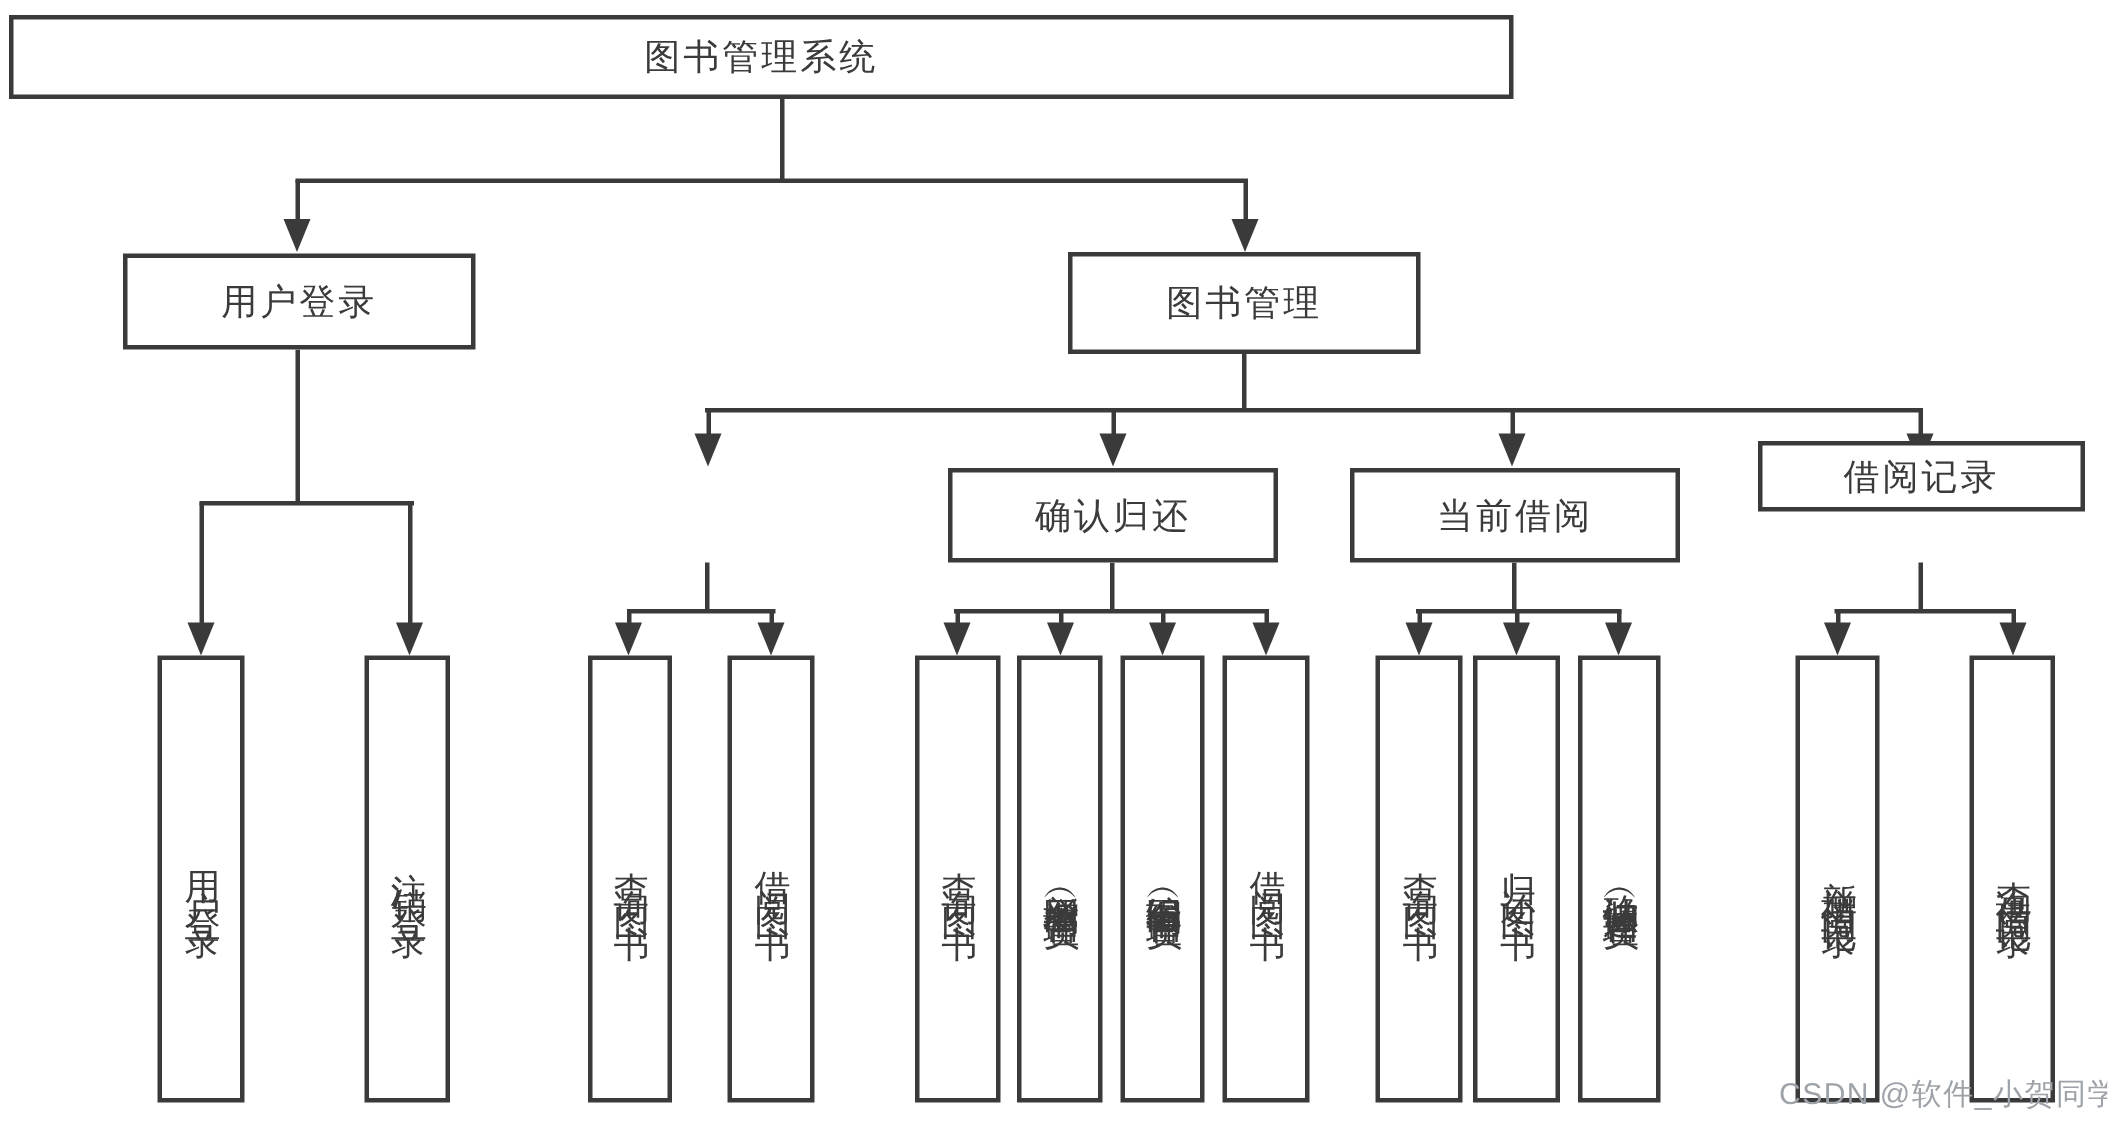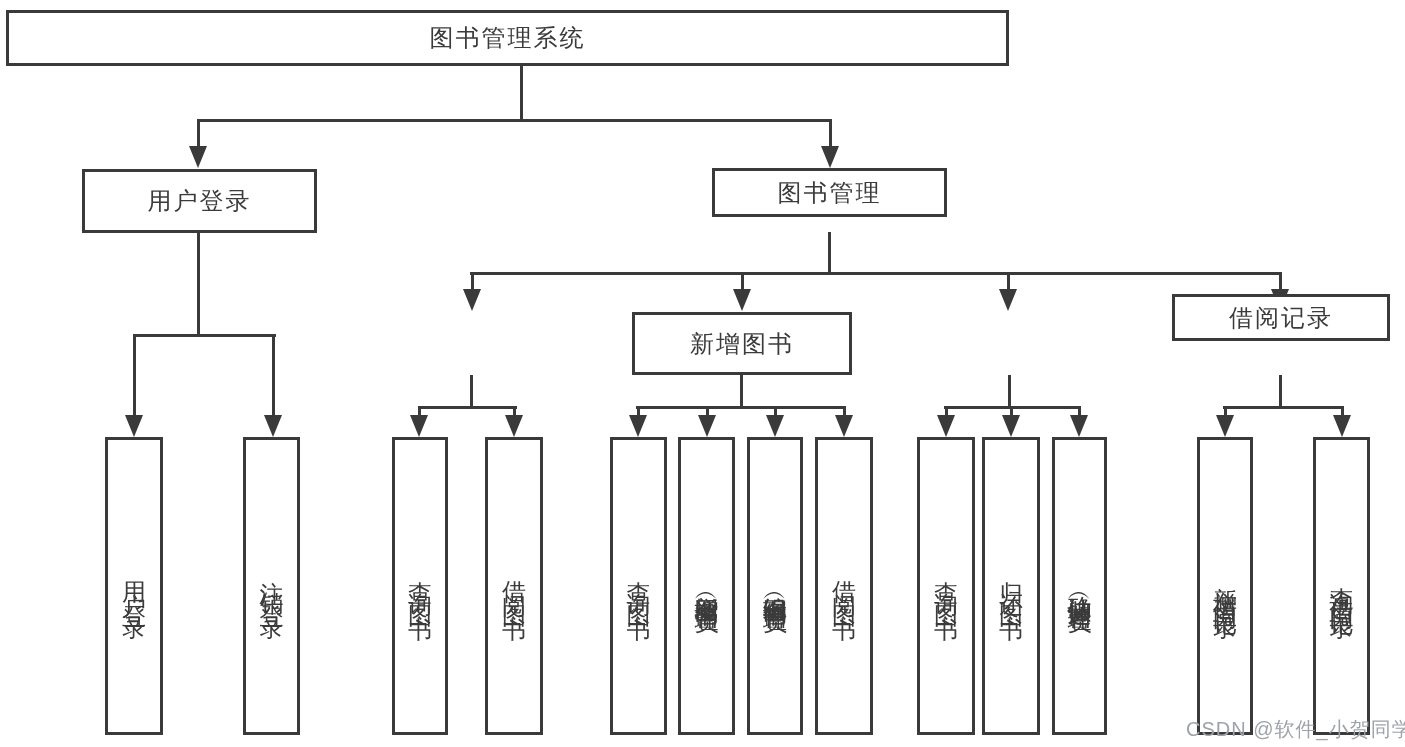--- a/index.html
+++ b/index.html
@@ -99,26 +99,29 @@
   <div class="vl" style="left:1341px;top:407px;height:10px"></div>
   <div class="arw" style="left:1333px;top:415px"></div>
 
   <div class="box hbox" style="left:6px;top:10px;width:1003px;height:56px">
     <span>图书管理系统</span>
   </div>
 
   <div class="box hbox" style="left:82px;top:169px;width:235px;height:64px">
     <span>用户登录</span>
   </div>
-  <div class="box hbox" style="left:712px;top:168px;width:235px;height:49px">
+  <div class="box hbox" style="left:712px;top:168px;width:235px;height:68px">
     <span>图书管理</span>
   </div>
 
   <div class="box hbox" style="left:632px;top:312px;width:220px;height:63px">
-    <span>新增图书</span>
+    <span>确认归还</span>
+  </div>
+  <div class="box hbox" style="left:900px;top:312px;width:220px;height:63px">
+    <span>当前借阅</span>
   </div>
   <div class="box hbox" style="left:1172px;top:294px;width:218px;height:47px">
     <span>借阅记录</span>
   </div>
 
   <div class="box vbox" style="left:105px;top:437px;width:58px;height:298px">
     <span class="ls4">用户登录</span>
   </div>
   <div class="box vbox" style="left:243px;top:437px;width:57px;height:298px">
     <span class="ls4">注销登录</span>

